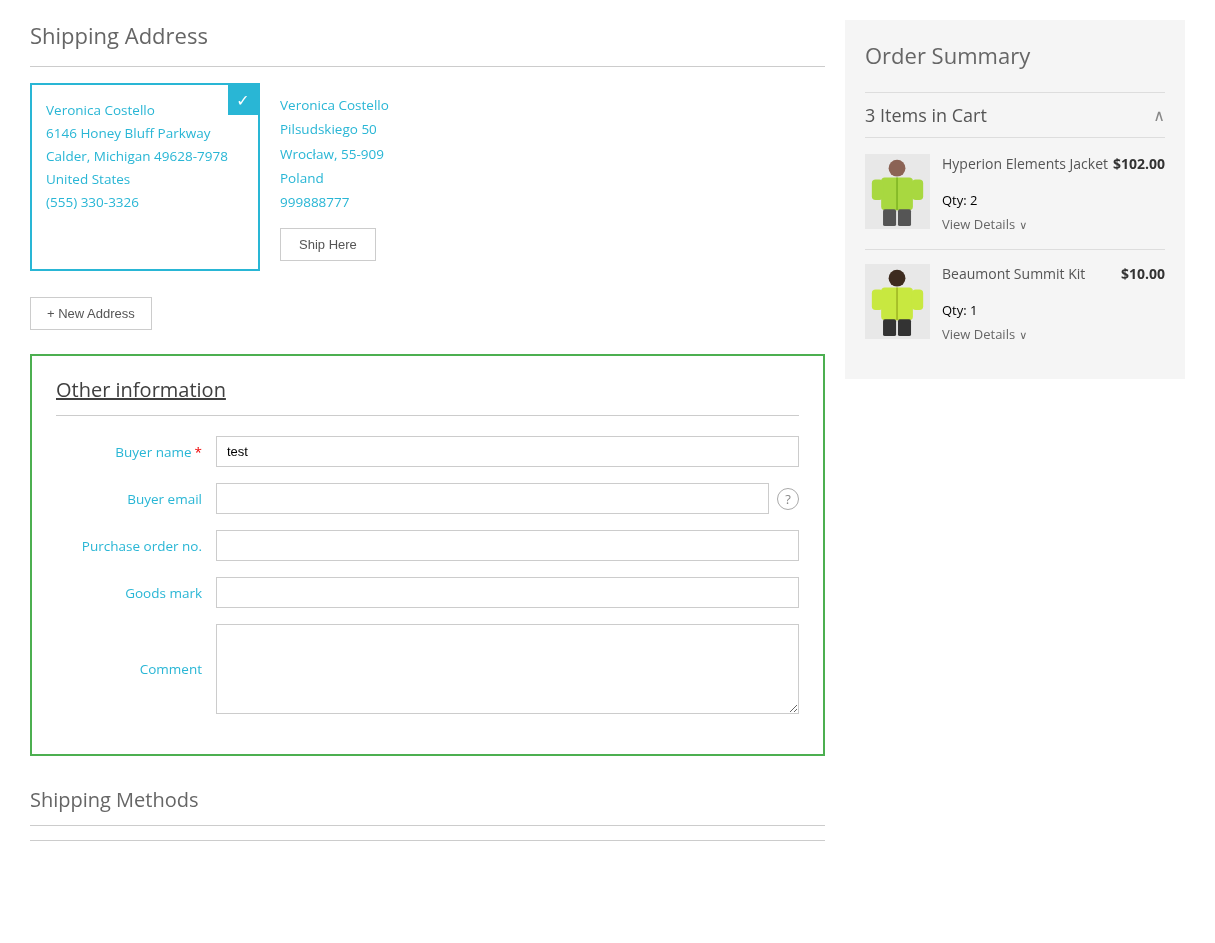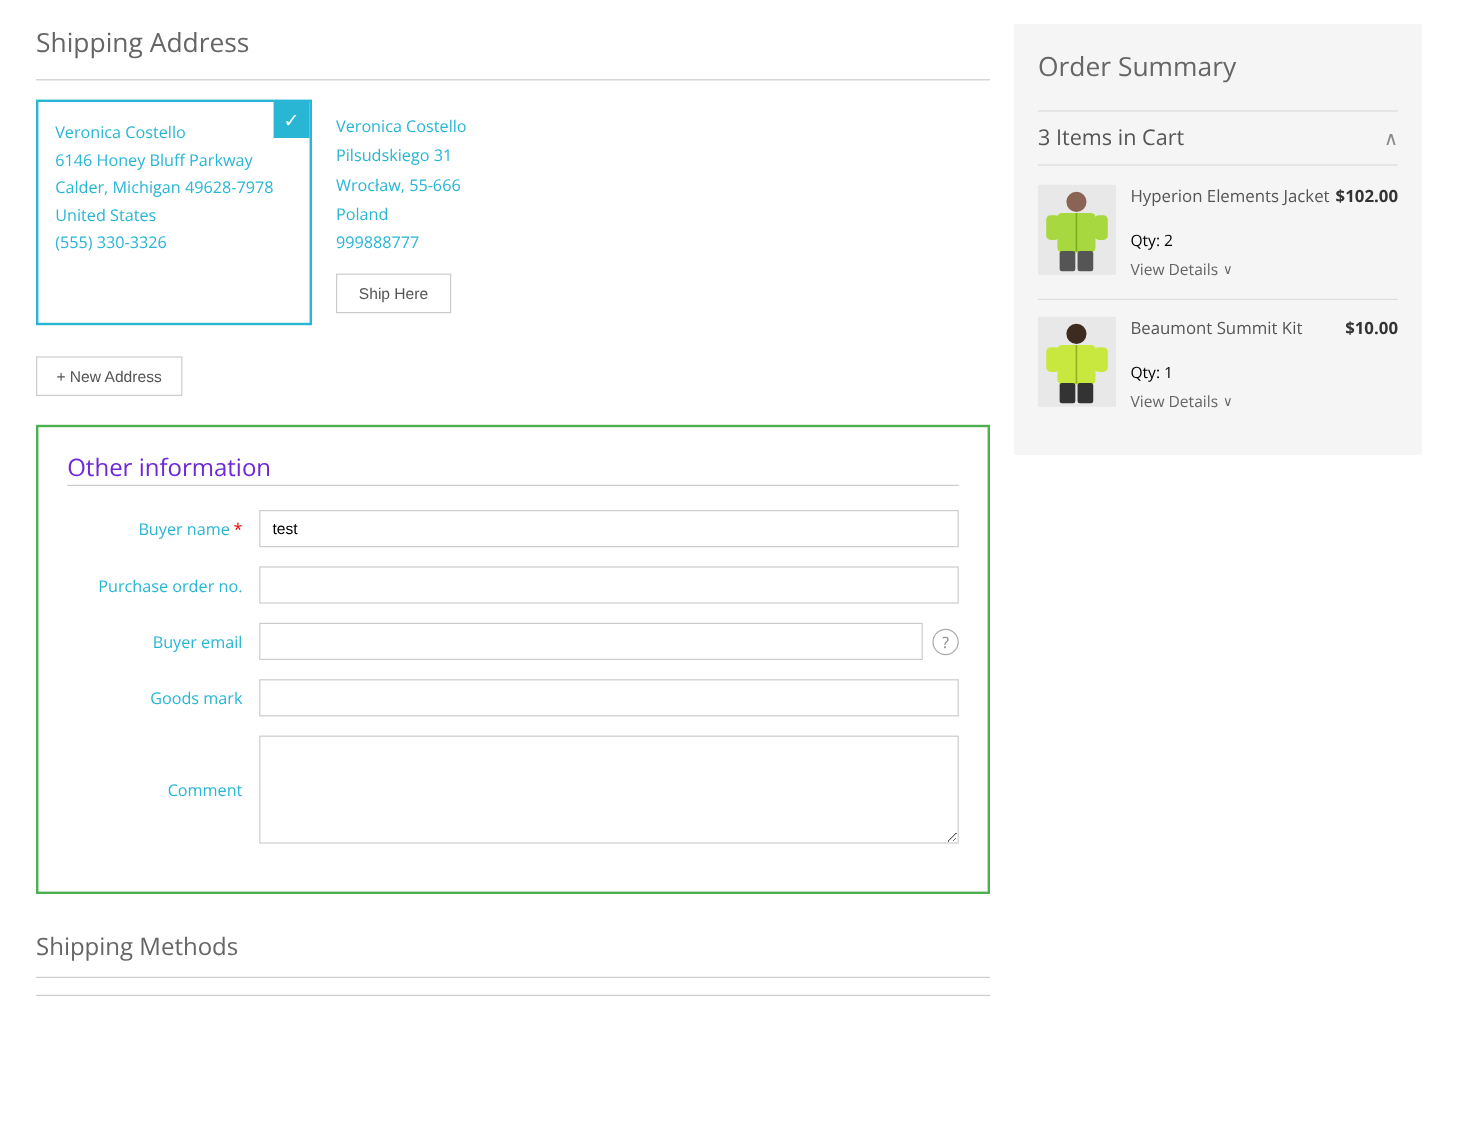--- a/index.html
+++ b/index.html
@@ -120,22 +120,23 @@
     
     .other-info-section {
       border: 2px solid #4caf50;
       padding: 20px 24px 24px;
       margin-bottom: 30px;
     }
 
     .other-info-section h2 {
       font-size: 20px;
       font-weight: 400;
-      color: #6d28d9;
-      margin-bottom: 1px;
+      color: #404040;
+      margin-bottom: 12px;
+      text-decoration: underline;
     }
 
     .form-divider {
       border: none;
       border-top: 1px solid #ccc;
       margin-bottom: 20px;
     }
 
     .form-row {
       display: flex;
@@ -369,53 +370,53 @@
         <div class="check-badge">✓</div>
         <p class="name">Veronica Costello</p>
         <p>6146 Honey Bluff Parkway</p>
         <p>Calder, Michigan 49628-7978</p>
         <p>United States</p>
         <p>(555) 330-3326</p>
       </div>
 
       <div class="address-detail">
         <p>Veronica Costello</p>
-        <p>Pilsudskiego 31</p>
-        <p>Wrocław, 55-666</p>
+        <p>Pilsudskiego 50</p>
+        <p>Wrocław, 55-909</p>
         <p>Poland</p>
         <p>999888777</p>
         <button class="ship-here-btn">Ship Here</button>
       </div>
     </div>
 
     <button class="new-address-btn">+ New Address</button>
 
     
     <div class="other-info-section">
       <h2>Other information</h2>
       <hr class="form-divider">
 
       <div class="form-row">
         <label>
           <span>Buyer name</span><span class="required">*</span>
         </label>
         <input type="text" value="test" style="">
-      </div>
-
-      <div class="form-row">
-        <label>Purchase order no.</label>
-        <input type="text" style="">
       </div>
 
       <div class="form-row">
         <label>Buyer email</label>
         <div class="email-wrap">
           <input type="text" style="">
           <div class="help-icon">?</div>
         </div>
+      </div>
+
+      <div class="form-row">
+        <label>Purchase order no.</label>
+        <input type="text" style="">
       </div>
 
       <div class="form-row">
         <label>Goods mark</label>
         <input type="text" style="">
       </div>
 
       <div class="form-row">
         <label>Comment</label>
         <textarea style=""></textarea>

